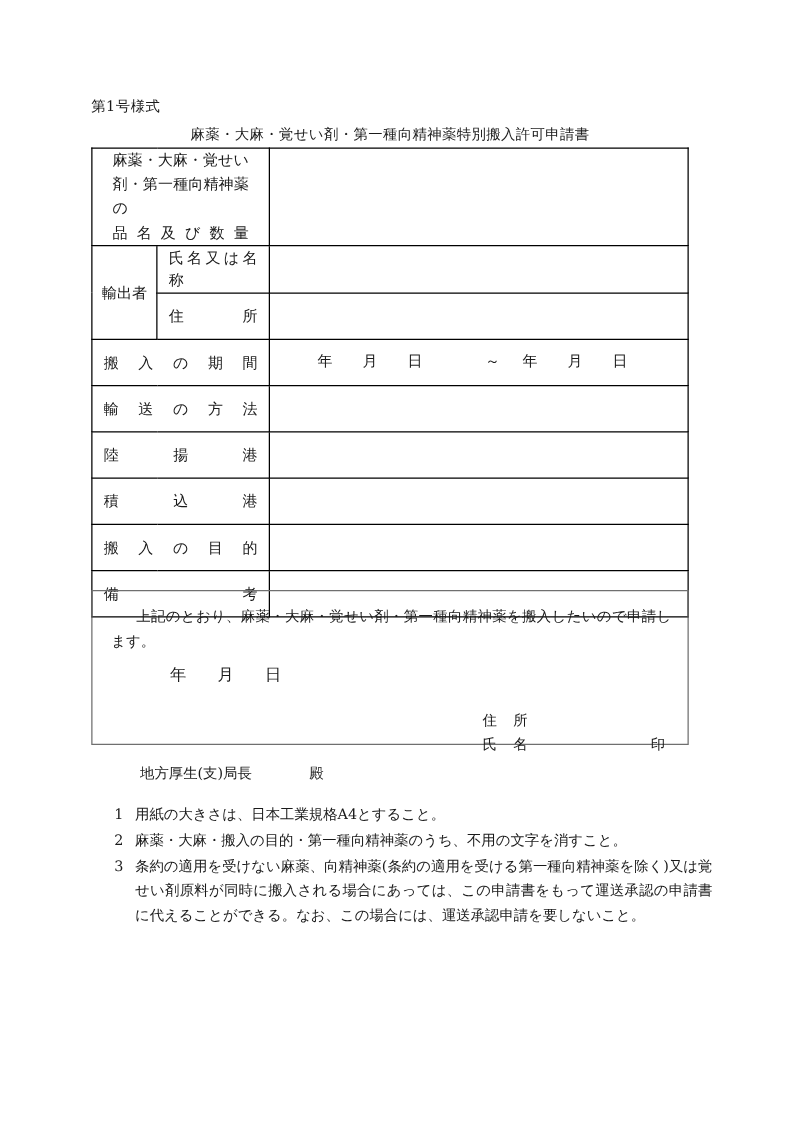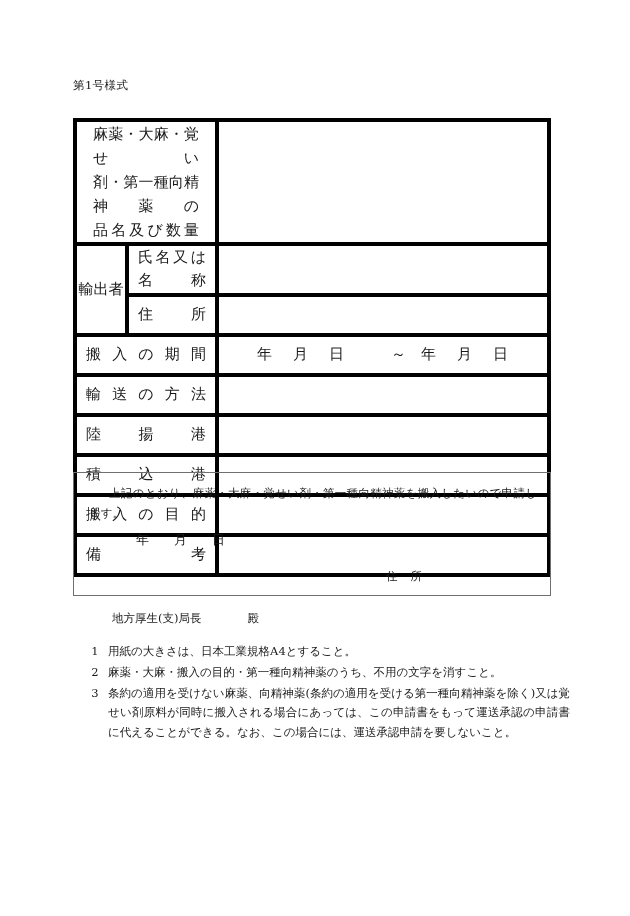--- a/index.html
+++ b/index.html
@@ -49,22 +49,22 @@
   
   .form-table {
     position: absolute;
     left: 73px;
     top: 118px;
     width: 478px;
     border-collapse: collapse;
     table-layout: fixed;
   }
   .form-table td {
-    border: 4px solid #000000;
-    font-size: 15px;
+    border: 1px solid #000000;
+    font-size: 12px;
     padding: 0;
     vertical-align: middle;
   }
   .lbl {
     text-align: center;
     line-height: 1.55;
   }
   
   .spread {
     display: block;
@@ -193,20 +193,21 @@
     text-align: justify;
   }
 </style>
 </head>
 <body>
 
 <div class="page">
 
   <div class="form-number">第1号様式</div>
 
+  <div class="doc-title">麻薬・大麻・覚せい剤・第一種向精神薬特別搬入許可申請書</div>
 
   <table class="form-table">
     <colgroup>
       <col style="width:52px">
       <col style="width:90px">
       <col>
     </colgroup>
     <tbody>
       <tr class="row-h1">
         <td class="lbl" colspan="2">
@@ -280,20 +281,24 @@
   </table>
 
   <div class="decl-box">
     <div class="decl-text">上記のとおり、麻薬・大麻・覚せい剤・第一種向精神薬を搬入したいので申請します。</div>
 
     <div class="decl-date"><span class="g">年</span><span class="g">月</span><span>日</span></div>
 
     <div class="sig-block">
       <div class="sig-line">
         <span class="sig-key">住所</span>
+      </div>
+      <div class="sig-line">
+        <span class="sig-key">氏名</span>
+        <span class="sig-seal">印</span>
       </div>
     </div>
 
     <div class="addressee"><span>地方厚生(支)局長</span><span class="dono">殿</span></div>
   </div>
 
   <div class="notes">
 
     <div class="note-item">
       <div class="note-num">1</div>

